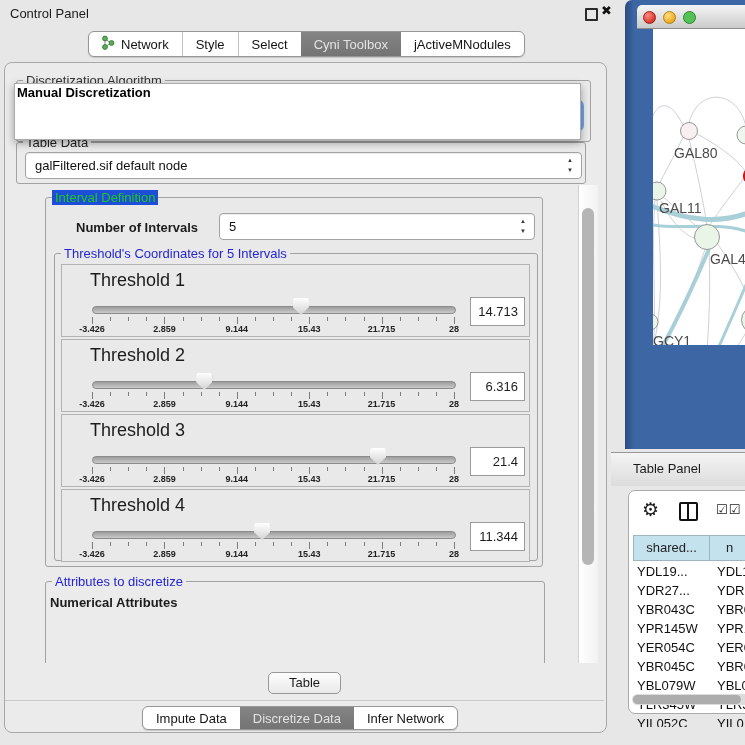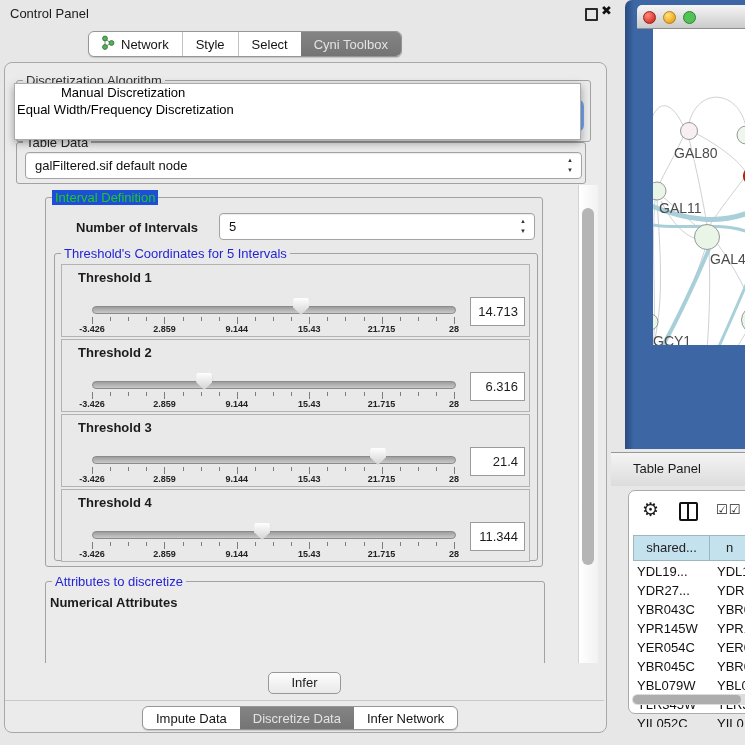--- a/index.html
+++ b/index.html
@@ -30,30 +30,30 @@
 
   .combo{position:absolute;background:#fff;border:1px solid #a3a3a3;border-radius:4px;height:25px;line-height:25px;padding-left:9px;font-size:13px;color:#111;box-shadow:inset 0 1px 1px rgba(0,0,0,.08);}
   .combo .arrows{position:absolute;right:6px;top:2px;width:10px;text-align:center;line-height:10px;}
   .combo .arrows span{display:block;font-size:6px;color:#333;height:10px;}
   .combo.focused{box-shadow:0 0 0 3px rgba(92,150,236,.85);}
 
   
   #algo-popup{left:9px;top:20px;width:565px;height:55px;background:#fff;border:1px solid #ababab;box-shadow:0 3px 8px rgba(0,0,0,.35);z-index:30;}
   #algo-popup .hint{text-align:center;color:#b5b5b5;font-size:13px;padding-top:2px;height:16px;}
   #algo-popup .opt{font-size:13px;color:#000;padding:1px 2px 0 2px;height:16px;white-space:nowrap;}
-  #algo-popup .opt.b{font-weight:normal;margin-left:44px;}
+  #algo-popup .opt.b{font-weight:bold;}
 
   
   #viewport{left:11px;top:122px;width:562px;height:478px;overflow:hidden;}
   #v-scroll{left:573px;top:122px;width:19px;height:478px;background:linear-gradient(to right,#fff,#f2f2f2);border-left:1px solid #d2d2d2;}
   #v-scroll .thumb{position:absolute;left:3px;top:23px;width:12px;height:357px;background:#b5b5b5;border-radius:7px;}
 
   
   .thr-row{position:absolute;left:6px;width:467px;height:71px;background:#e9e9e9;border:1px solid #b3b3b3;}
-  .thr-label{position:absolute;left:16px;top:5px;font-weight:bold;font-size:13px;}
+  .thr-label{position:absolute;left:28px;top:5px;font-weight:normal;font-size:18px;}
   .slider-area{position:absolute;left:30px;top:0;width:362px;height:71px;}
   .slider-track{position:absolute;left:0;top:41px;width:100%;height:6px;background:linear-gradient(#9d9d9d,#c9c9c9);border:1px solid #8b8b8b;border-radius:4px;}
   .slider-thumb{position:absolute;top:33px;width:16px;height:17px;background:linear-gradient(#fefefe,#d3d3d3);clip-path:polygon(8% 0,92% 0,100% 12%,100% 55%,50% 100%,0 55%,0 12%);filter:drop-shadow(0 0 1px #777);}
   .ticks{position:absolute;left:0;top:52px;width:100%;height:8px;}
   .ticks i{position:absolute;top:0;width:1px;height:4px;background:#7d7d7d;}
   .ticks i.major{height:7px;}
   .tick-labels{position:absolute;left:0;top:59px;width:100%;height:11px;}
   .tick-labels span{position:absolute;transform:translateX(-50%);font-size:9px;font-weight:bold;color:#222;white-space:nowrap;}
   .val-box{position:absolute;left:408px;top:32px;width:47px;height:27px;background:#fff;border:1px solid #9b9b9b;line-height:27px;text-align:right;padding-right:6px;font-size:13px;}
 
@@ -116,37 +116,39 @@
     </div>
     <div class="sg">
         <span>Style</span>
       </div>
     <div class="sg">
         <span>Select</span>
       </div>
     <div class="sg sel">
         <span>Cyni Toolbox</span>
       </div>
+    <div class="sg after-sel">
+        <span>jActiveMNodules</span>
+      </div>
   </div>
 
   <div class="abs" id="main-panel">
 
     <div class="grp" style="left:11px;top:17px;width:573px;height:60px;">
       <div class="grp-label" style="color:#333;">Discretization Algorithm</div>
       <div class="combo focused" style="left:8px;top:21px;width:545px;">
         <span class="arrows">
             <span>▲</span>
             <span>▼</span>
           </span>
       </div>
     </div>
 
     <div class="abs" id="algo-popup">
       <div class="opt b">Manual Discretization</div>
-      <div class="opt">Equal Width/Frequency Discretization</div>
     </div>
 
     <div class="grp" style="left:11px;top:79px;width:568px;height:40px;">
       <div class="grp-label" style="color:#222;">Table Data</div>
       <div class="combo" style="left:8px;top:9px;width:546px;">
         <span>galFiltered.sif default node</span>
         <span class="arrows">
             <span>▲</span>
             <span>▼</span>
           </span>
@@ -335,21 +337,21 @@
       <div class="grp" style="left:29px;top:396px;width:498px;height:95px;">
         <div class="grp-label g-blue" style="background:#ebebeb;">Attributes to discretize</div>
         <div class="abs" style="left:4px;top:13px;font-weight:bold;">Numerical Attributes</div>
       </div>
     </div>
 
     <div class="abs" id="v-scroll">
       <div class="thumb"></div>
     </div>
 
-    <div class="btn" style="left:263px;top:609px;width:71px;height:20px;line-height:20px;">Infer</div>
+    <div class="btn" style="left:263px;top:609px;width:71px;height:20px;line-height:20px;">Table</div>
 
     <div class="abs" id="bottom-divider"></div>
 
     <div class="abs seg" style="left:137px;top:643px;height:22px;">
       <div class="sg">
           <span>Impute Data</span>
         </div>
       <div class="sg sel">
           <span>Discretize Data</span>
         </div>

